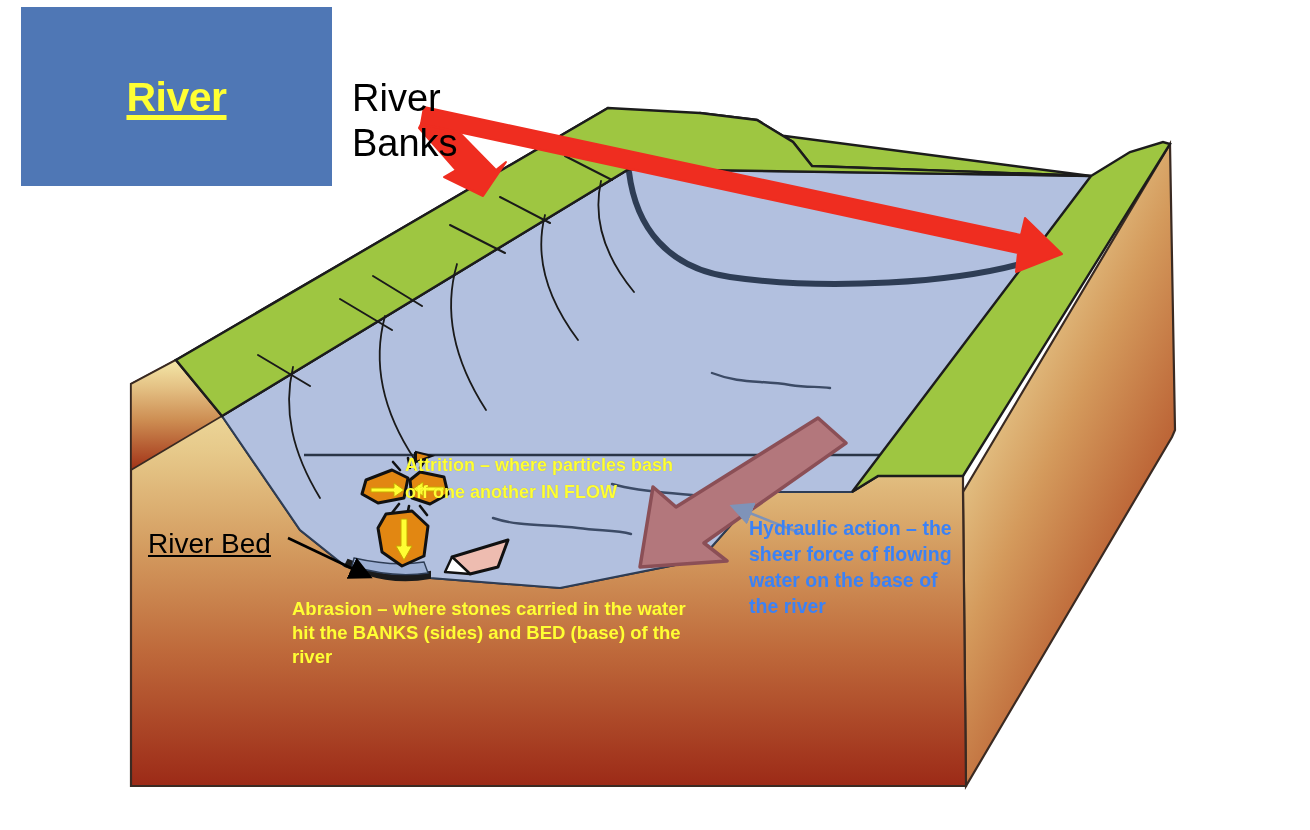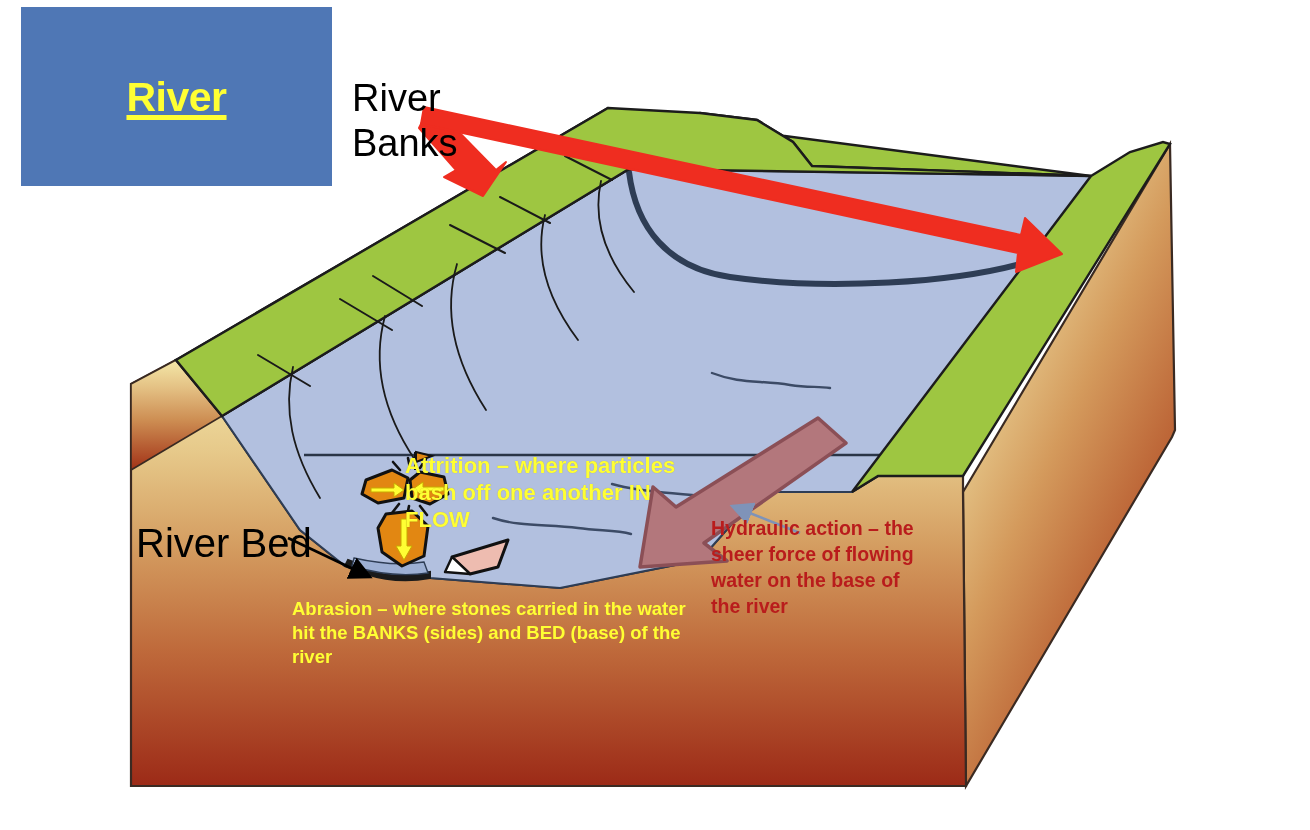--- a/index.html
+++ b/index.html
@@ -17,36 +17,36 @@
   }
   #title-box .tline{
     color:#ffff33;font-weight:bold;font-size:41px;line-height:50px;
     text-decoration:underline;text-decoration-thickness:5px;
     text-underline-offset:4px;letter-spacing:-0.5px;white-space:nowrap;
   }
 
   
   .lbl{position:absolute;color:#000;white-space:pre;}
   #river-banks-label{left:352px;top:76px;font-size:38px;line-height:45px;}
-  #river-bed-label{left:136px;top:521px;font-size:40px;line-height:45px;}
+  #river-bed-label{left:148px;top:521px;font-size:28px;line-height:45px;text-decoration:underline;}
 
   
   .anno{position:absolute;font-weight:bold;}
   #attrition-text{
     left:405px;top:452px;width:290px;
-    color:#ffff33;font-size:22px;line-height:27px;
+    color:#ffff33;font-size:18px;line-height:27px;
     text-shadow:0 0 1px rgba(0,0,0,.25);
   }
   #abrasion-text{
     left:292px;top:597px;width:412px;
     color:#ffff33;font-size:18.5px;line-height:24px;
   }
   #hydraulic-text{
-    left:711px;top:515px;width:218px;
-    color:#b91c1c;font-size:19.5px;line-height:26px;
+    left:749px;top:515px;width:218px;
+    color:#3b82f6;font-size:19.5px;line-height:26px;
   }
 </style>
 </head>
 <body>
 
 <div id="stage">
 
   <svg class="layer" viewBox="0 0 1310 830" preserveAspectRatio="none">
     <defs>
       <linearGradient id="rockFront" x1="0" y1="0" x2="0" y2="1">

